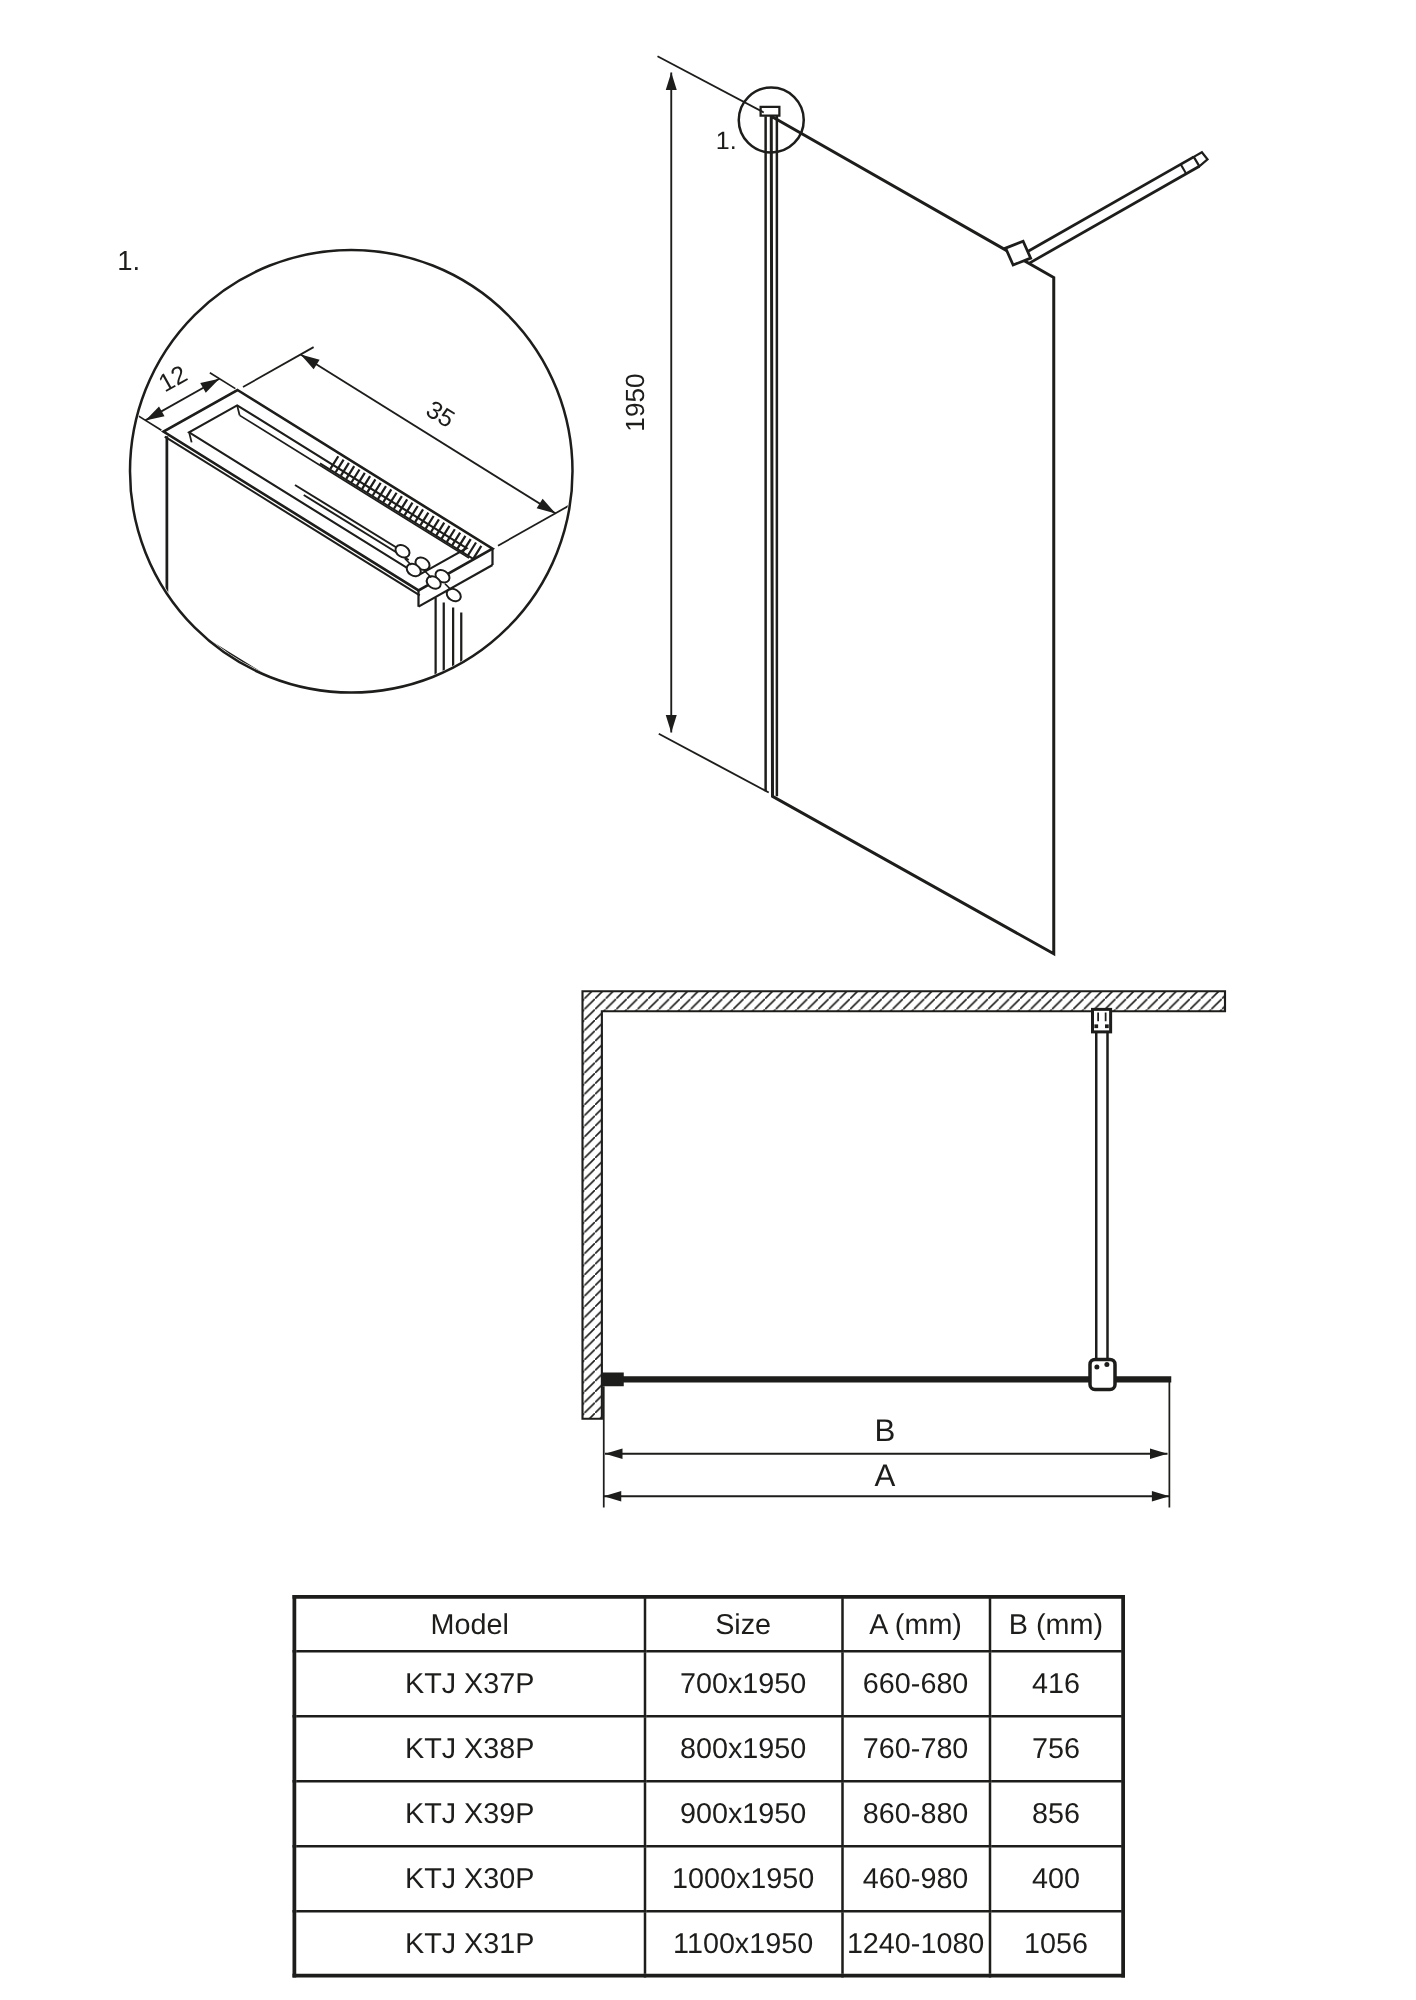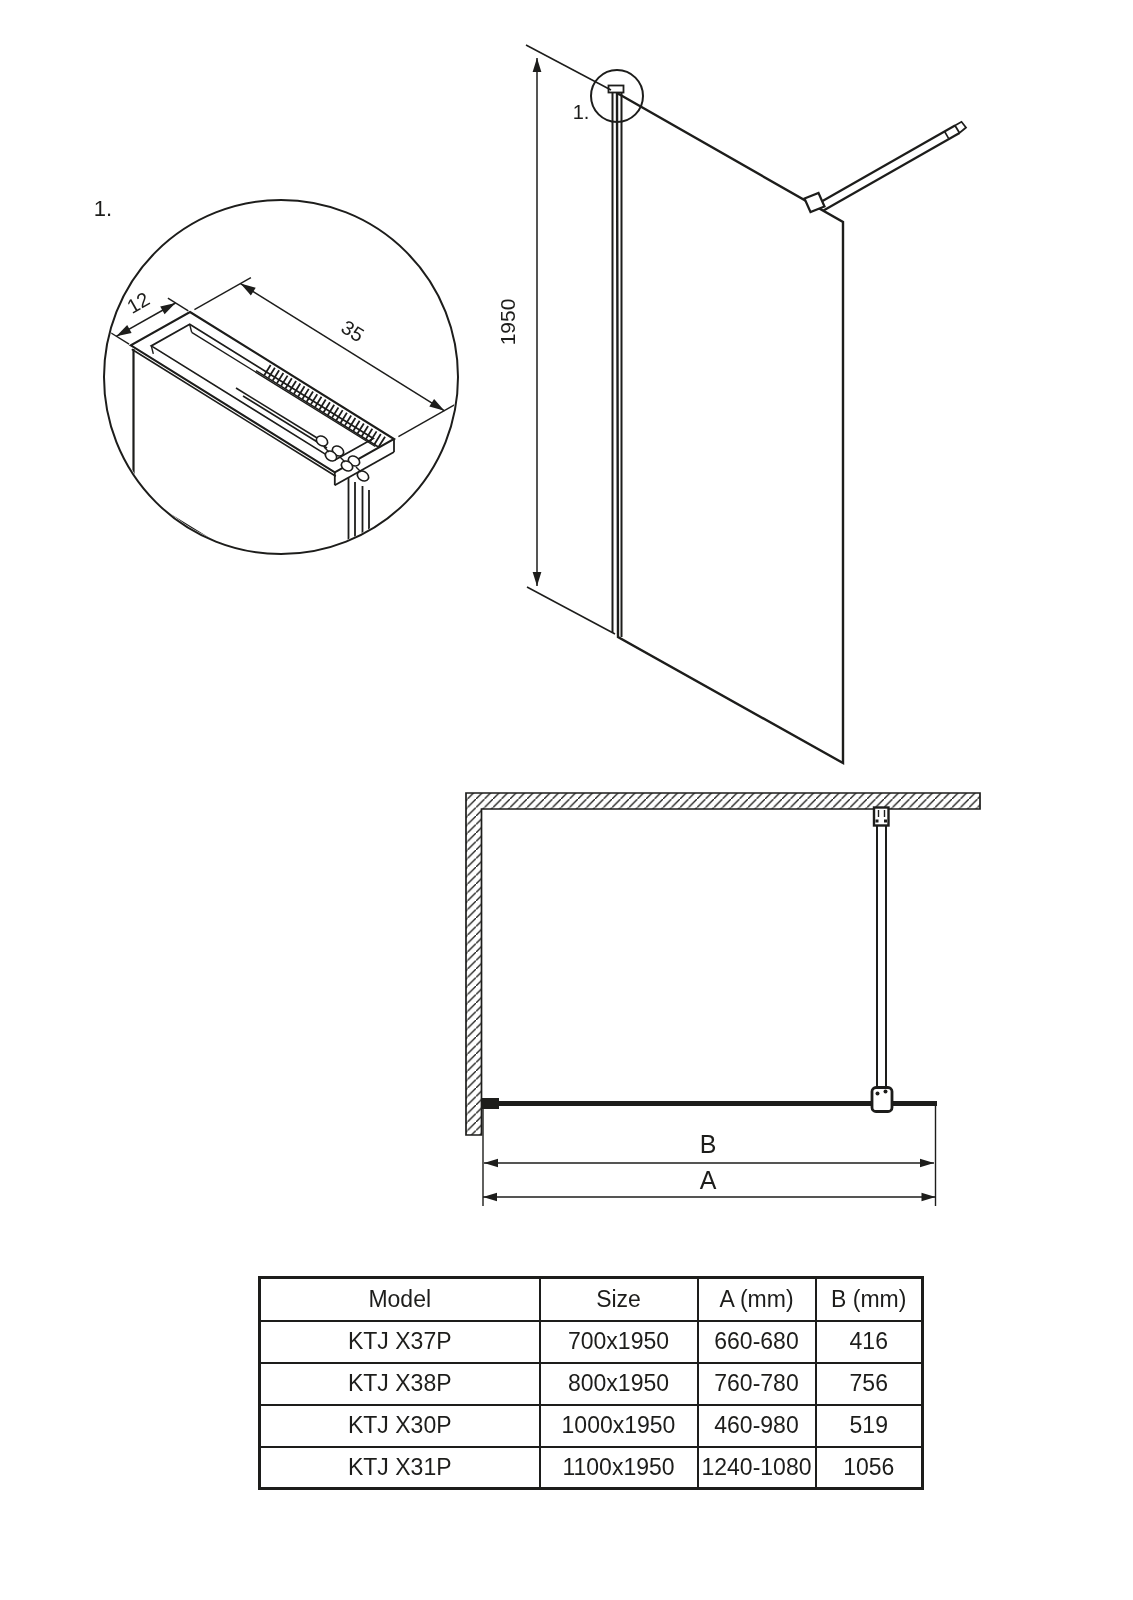--- a/index.html
+++ b/index.html
@@ -16,29 +16,28 @@
   svg .fl { fill:var(--line); stroke:none; }
   svg .wf { fill:#ffffff; stroke:var(--line); }
   svg text { fill:var(--line); font-family:"Liberation Sans", sans-serif; }
 
   table.spec-table {
     position:absolute; left:234px; top:1276px; width:663px;
     border-collapse:collapse; table-layout:fixed;
     font-size:23px; color:var(--line);
     border:3px solid var(--line);
     background:var(--bg);
-    margin-left:24px;
   }
   .spec-table th, .spec-table td {
     border:2px solid var(--line);
     text-align:center; vertical-align:middle;
     font-weight:400; padding:0;
   }
   .spec-table thead th { height:43px; }
-  .spec-table tbody td { height:42px; }
+  .spec-table tbody td { height:52px; }
 </style>
 </head>
 <body>
 
 <div class="canvas">
 
   <svg class="drawing" width="1133" height="1600" viewBox="0 0 1133 1600">
     <defs>
       <pattern id="hatch" width="8.5" height="8.5" patternUnits="userSpaceOnUse">
         <path d="M-1,9.5 L9.5,-1" stroke="#1d1d1b" stroke-width="1.3" fill="none"></path>
@@ -211,24 +210,30 @@
         <td>660-680</td>
         <td>416</td>
       </tr>
       <tr>
         <td>KTJ X38P</td>
         <td>800x1950</td>
         <td>760-780</td>
         <td>756</td>
       </tr>
       <tr>
+        <td>KTJ X39P</td>
+        <td>900x1950</td>
+        <td>860-880</td>
+        <td>856</td>
+      </tr>
+      <tr>
         <td>KTJ X30P</td>
         <td>1000x1950</td>
         <td>460-980</td>
-        <td>519</td>
+        <td>400</td>
       </tr>
       <tr>
         <td>KTJ X31P</td>
         <td>1100x1950</td>
         <td>1240-1080</td>
         <td>1056</td>
       </tr>
     </tbody>
   </table>
 </div>

